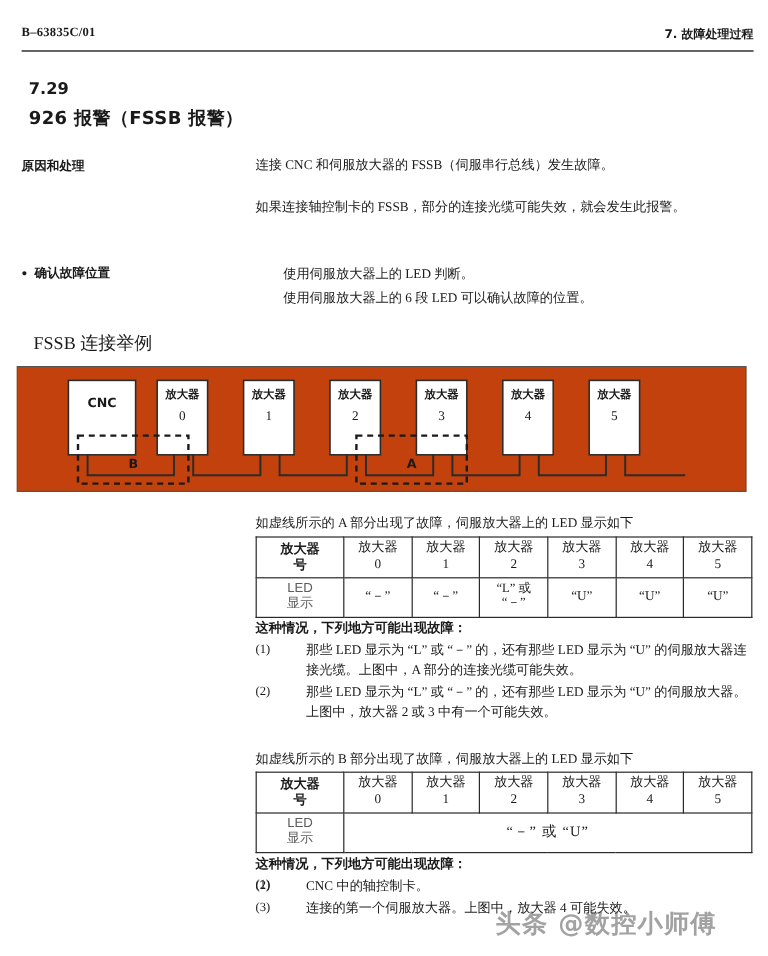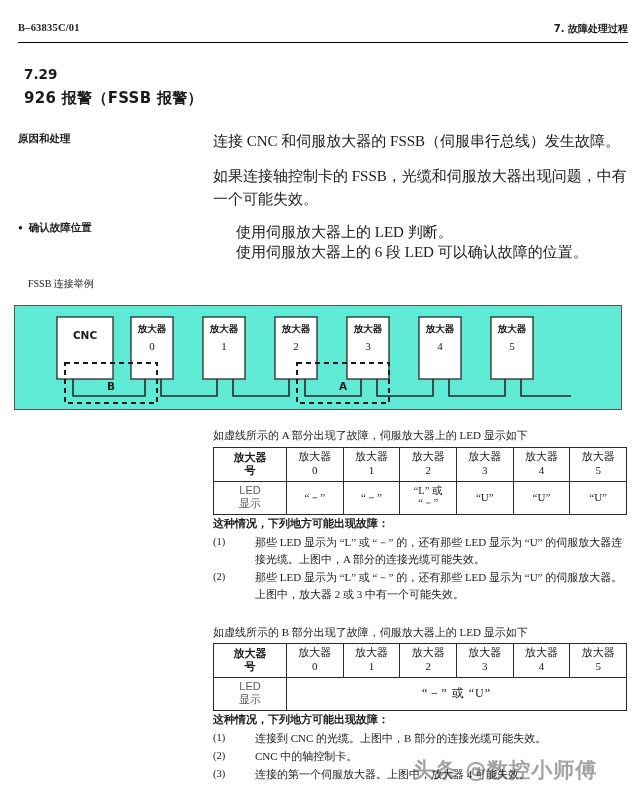--- a/index.html
+++ b/index.html
@@ -83,41 +83,41 @@
   .blk-label.bullet::before {
     content: "\25CF";
     font-size: 8px;
     margin-right: 6px;
     vertical-align: 1px;
   }
   .blk-text {
     position: absolute;
     left: 213px;
     width: 415px;
-    font-size: 15px;
+    font-size: 11px;
     line-height: 1.55;
   }
   .blk-text.indented { left: 236px; width: 392px; }
 
   
   .fig-caption {
     position: absolute;
     top: 277px;
     left: 28px;
-    font-size: 10px;
+    font-size: 15px;
     font-family: Liberation Serif, serif;
   }
   .diagram-frame {
     position: absolute;
     top: 305px;
     left: 14px;
     width: 606px;
     height: 103px;
     border: 1.3px solid #555;
-    background: #5eead4;
+    background: #c2410c;
   }
   .diagram-frame svg { display: block; }
 
   
   .tbl-caption {
     position: absolute;
     left: 213px;
     font-size: 11px;
   }
   table.led {
@@ -209,21 +209,21 @@
   <span class="doc-no">B–63835C/01</span>
   <span class="chapter">7. 故障处理过程</span>
 </div>
 <div class="header-rule"></div>
 
 <div class="sec-num">7.29</div>
 <div class="sec-title">926 报警（FSSB 报警）</div>
 
 <div class="blk-label" style="top:132px;">原因和处理</div>
 <div class="blk-text" style="top:130px;">连接 CNC 和伺服放大器的 FSSB（伺服串行总线）发生故障。</div>
-<div class="blk-text" style="top:165px;">如果连接轴控制卡的 FSSB，光缆和伺服放大器出现问题，中有一个可能失效。</div>
+<div class="blk-text" style="top:165px;">如果连接轴控制卡的 FSSB，部分的连接光缆可能失效，就会发生此报警。</div>
 
 <div class="blk-label bullet" style="top:221px;">确认故障位置</div>
 <div class="blk-text indented" style="top:221px;">使用伺服放大器上的 LED 判断。</div>
 <div class="blk-text indented" style="top:241px;">使用伺服放大器上的 6 段 LED 可以确认故障的位置。</div>
 
 <div class="fig-caption">FSSB 连接举例</div>
 
 <div class="diagram-frame">
   <svg width="604" height="101" viewBox="0 0 604 101">
 
@@ -402,21 +402,20 @@
     </td>
     <td class="val merged" colspan="6">“－” 或 “U”</td>
   </tr>
 </tbody>
   </table>
 
 <div class="list-intro" style="top:712px;">这种情况，下列地方可能出现故障：</div>
 <div class="numlist" style="top:730px;">
   <div class="li">
     <span class="mk">(1)</span>
-    <span>连接到 CNC 的光缆。上图中，B 部分的连接光缆可能失效。</span>
   </div>
   <div class="li">
     <span class="mk">(2)</span>
     <span>CNC 中的轴控制卡。</span>
   </div>
   <div class="li">
     <span class="mk">(3)</span>
     <span>连接的第一个伺服放大器。上图中，放大器 4 可能失效。</span>
   </div>
 </div>

